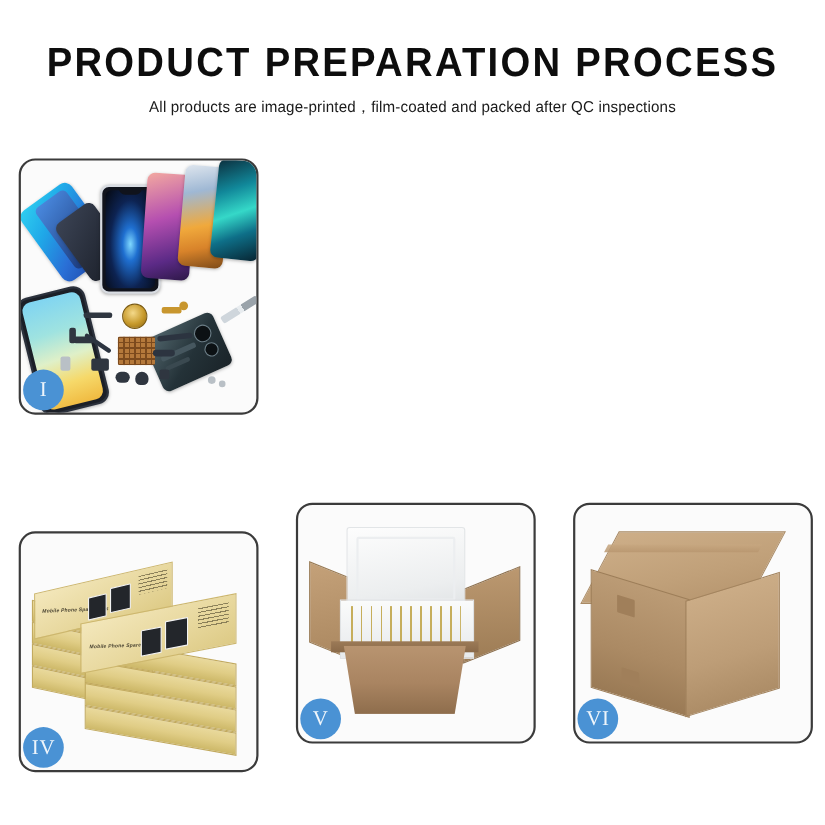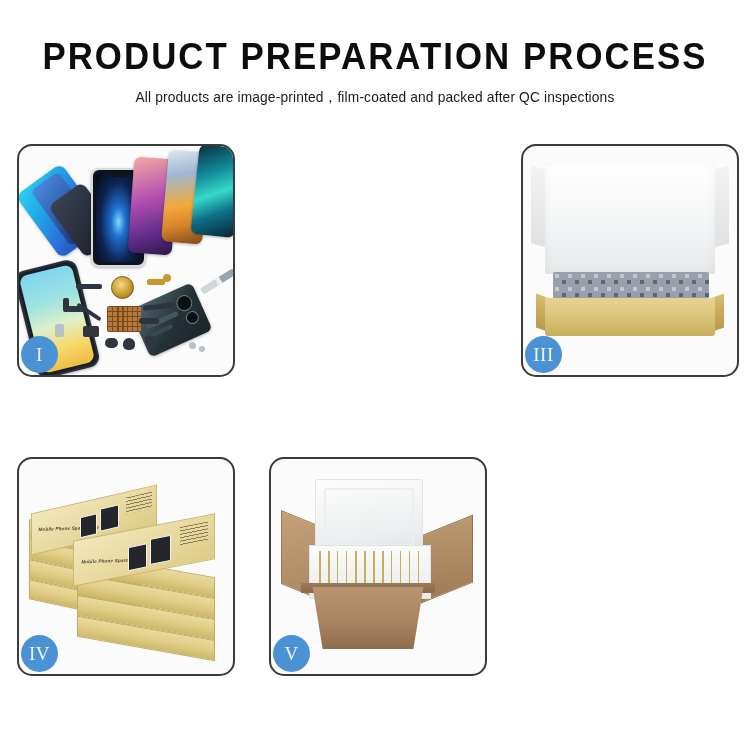--- a/index.html
+++ b/index.html
@@ -40,21 +40,21 @@
   .panel{
     position:absolute;
     border:2.5px solid #3b3b3b;
     border-radius:15px;
     background:#fbfbfb;
     overflow:hidden;
   }
   .p1{left:17px; top:144px; width:214px; height:229px;}
   .p2{left:269px;top:144px; width:214px; height:229px;}
   .p3{left:521px;top:144px; width:214px; height:229px;}
-  .p4{left:17px; top:457px; width:214px; height:215px;}
+  .p4{left:17px; top:483px; width:214px; height:215px;}
   .p5{left:269px;top:457px; width:214px; height:215px;}
   .p6{left:521px;top:457px; width:214px; height:215px;}
 
   .scene{position:absolute;inset:0;}
 
   
   .badge{
     position:absolute;left:2px;bottom:2px;
     width:37px;height:37px;border-radius:50%;
     background:#4a92d4;
@@ -367,34 +367,20 @@
       <div class="flex-cable" style="left:124px;top:158px;width:32px;height:5px;transform:rotate(-6deg);"></div>
       <div class="flex-cable" style="left:120px;top:172px;width:20px;height:6px;"></div>
       <div class="screwdriver"></div>
     </div>
     <div class="badge">
       <span>I</span>
     </div>
   </div>
 
 
-  <div class="panel p3">
-    <div class="scene">
-      <div class="box3-lid-l"></div>
-      <div class="box3-lid-r"></div>
-      <div class="box3-lid"></div>
-      <div class="foam-gray"></div>
-      <div class="box3-end-l"></div>
-      <div class="box3-end-r"></div>
-      <div class="box3-front"></div>
-    </div>
-    <div class="badge">
-      <span>III</span>
-    </div>
-  </div>
 
   <div class="panel p4">
     <div class="scene">
       <div class="stack">
 
         <div class="sbox" style="left:2px;top:56px;width:108px;height:18px;transform:skewY(12deg);"></div>
         <div class="sbox" style="left:2px;top:76px;width:108px;height:18px;transform:skewY(12deg);"></div>
         <div class="sbox" style="left:2px;top:96px;width:108px;height:18px;transform:skewY(12deg);"></div>
         <div class="sbox" style="left:2px;top:116px;width:108px;height:18px;transform:skewY(12deg);"></div>
 
@@ -431,14 +417,27 @@
       <div class="v-foam-box"></div>
       <div class="v-yellow-items"></div>
       <div class="v-carton-rim"></div>
       <div class="v-carton-front"></div>
     </div>
     <div class="badge">
       <span>V</span>
     </div>
   </div>
 
+  <div class="panel p6">
+    <div class="scene">
+      <div class="c-top"></div>
+      <div class="c-seam"></div>
+      <div class="c-front"></div>
+      <div class="c-side"></div>
+      <div class="c-tab" style="left:38px;top:84px;width:16px;height:16px;transform:skewY(17deg);"></div>
+      <div class="c-tab" style="left:42px;top:150px;width:16px;height:14px;transform:skewY(17deg);"></div>
+    </div>
+    <div class="badge">
+      <span>VI</span>
+    </div>
+  </div>
 
 </div>
 
 </body></html>

